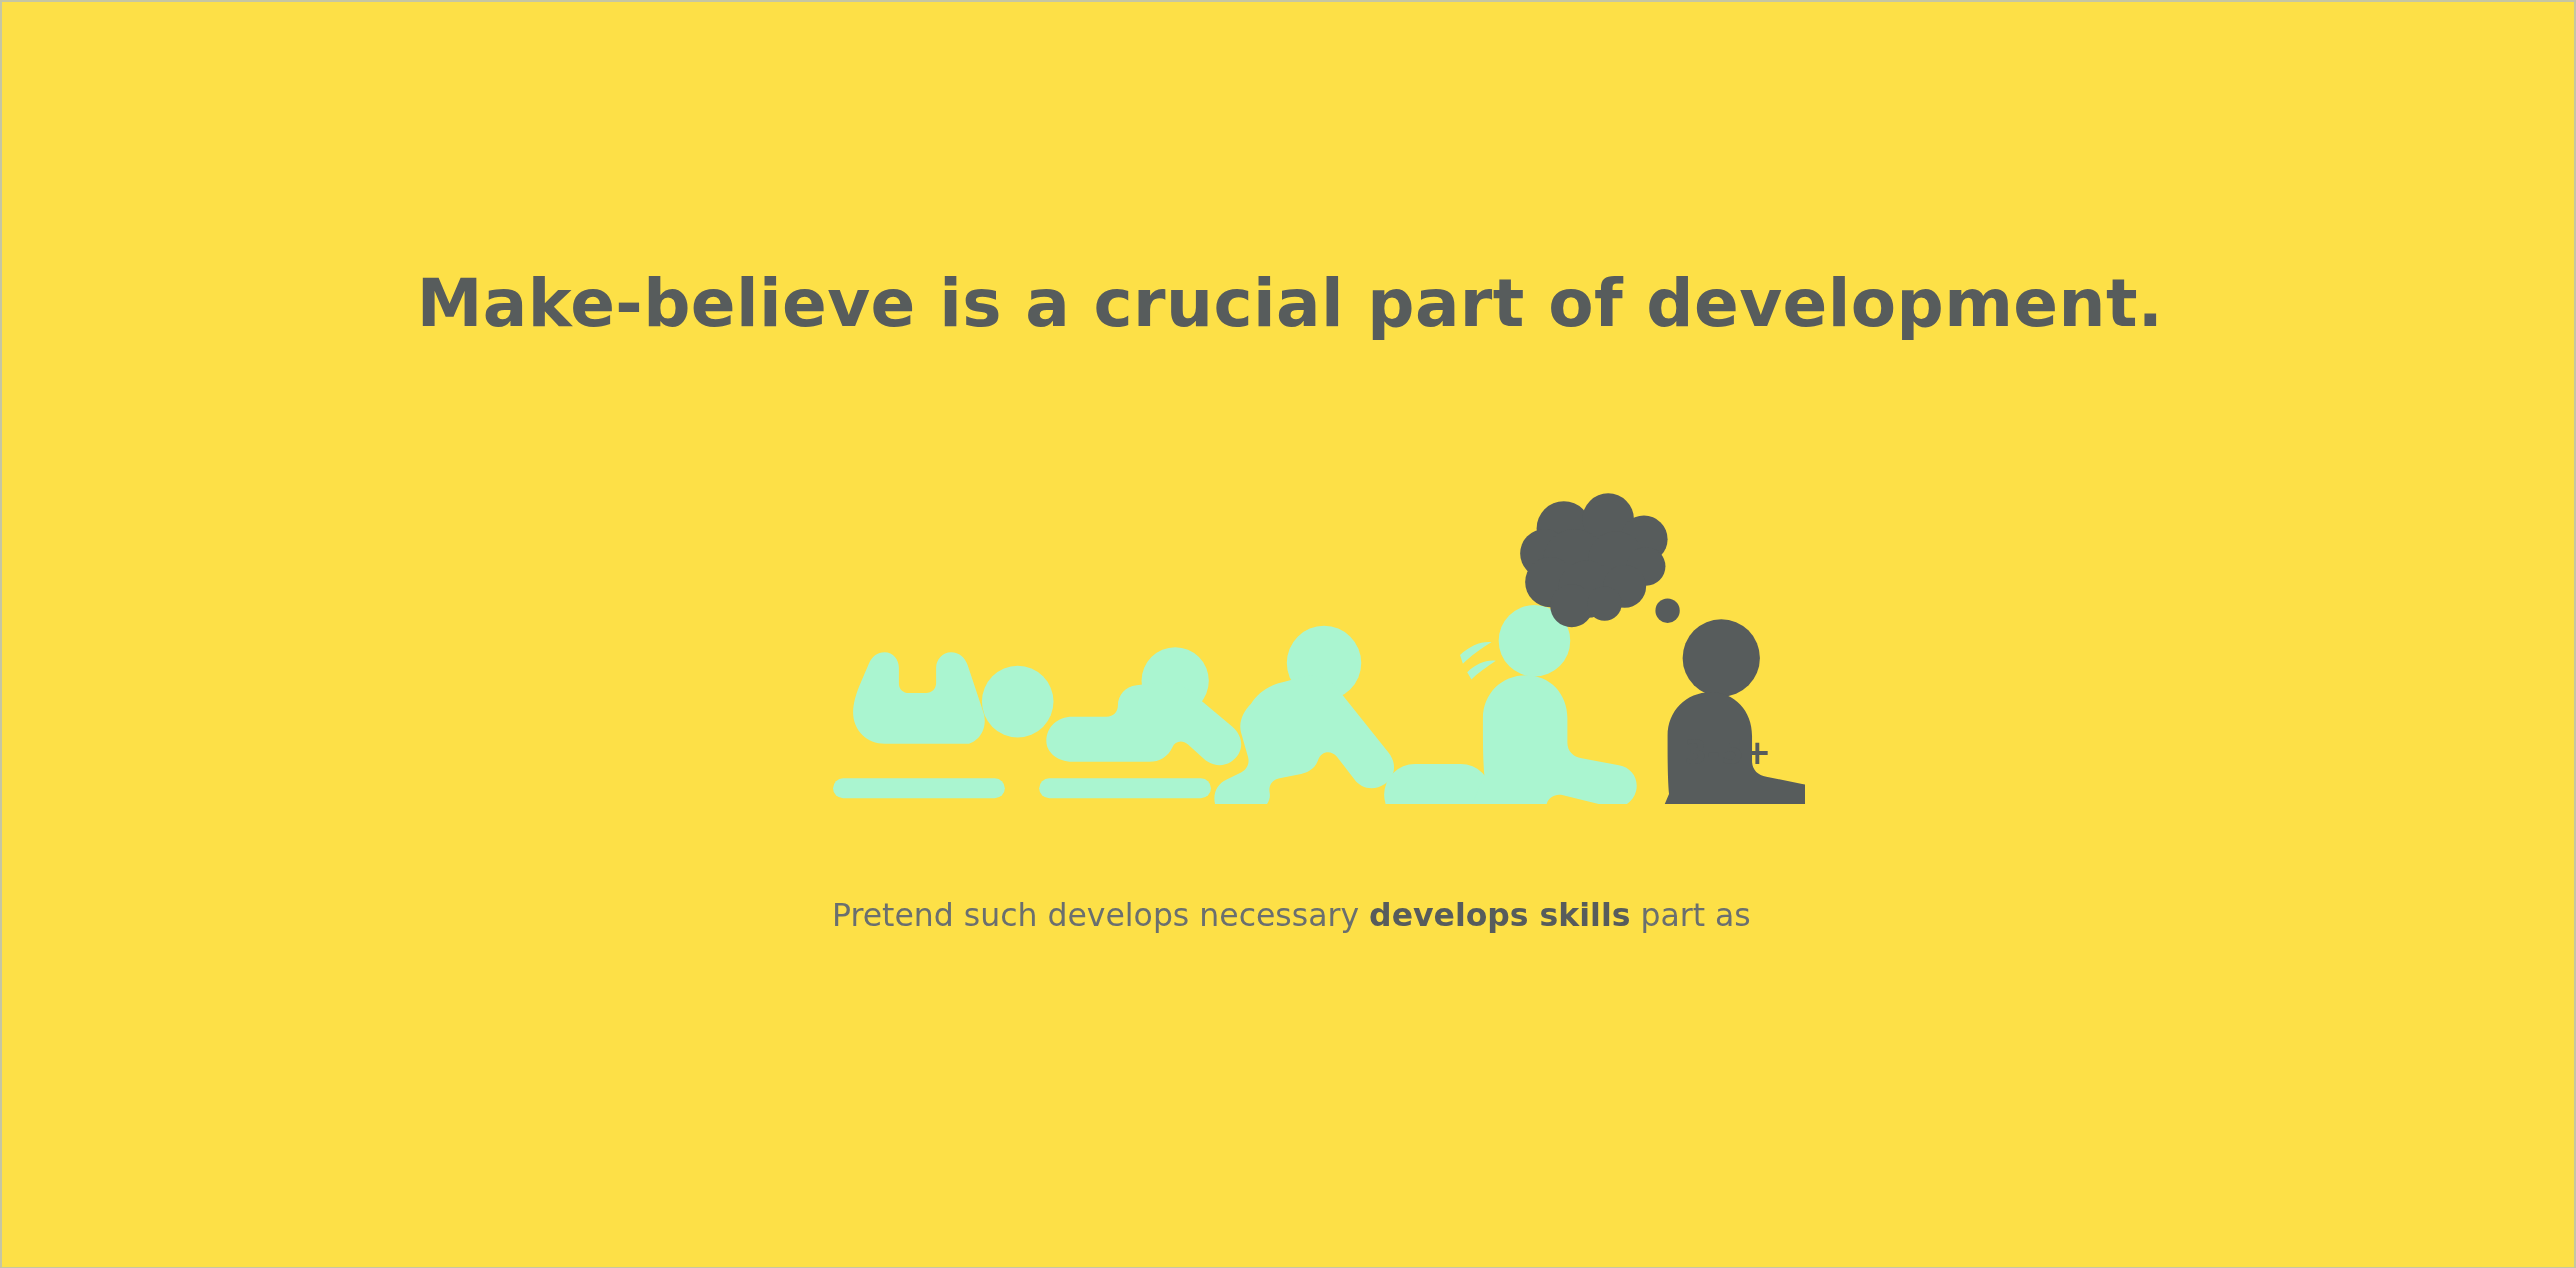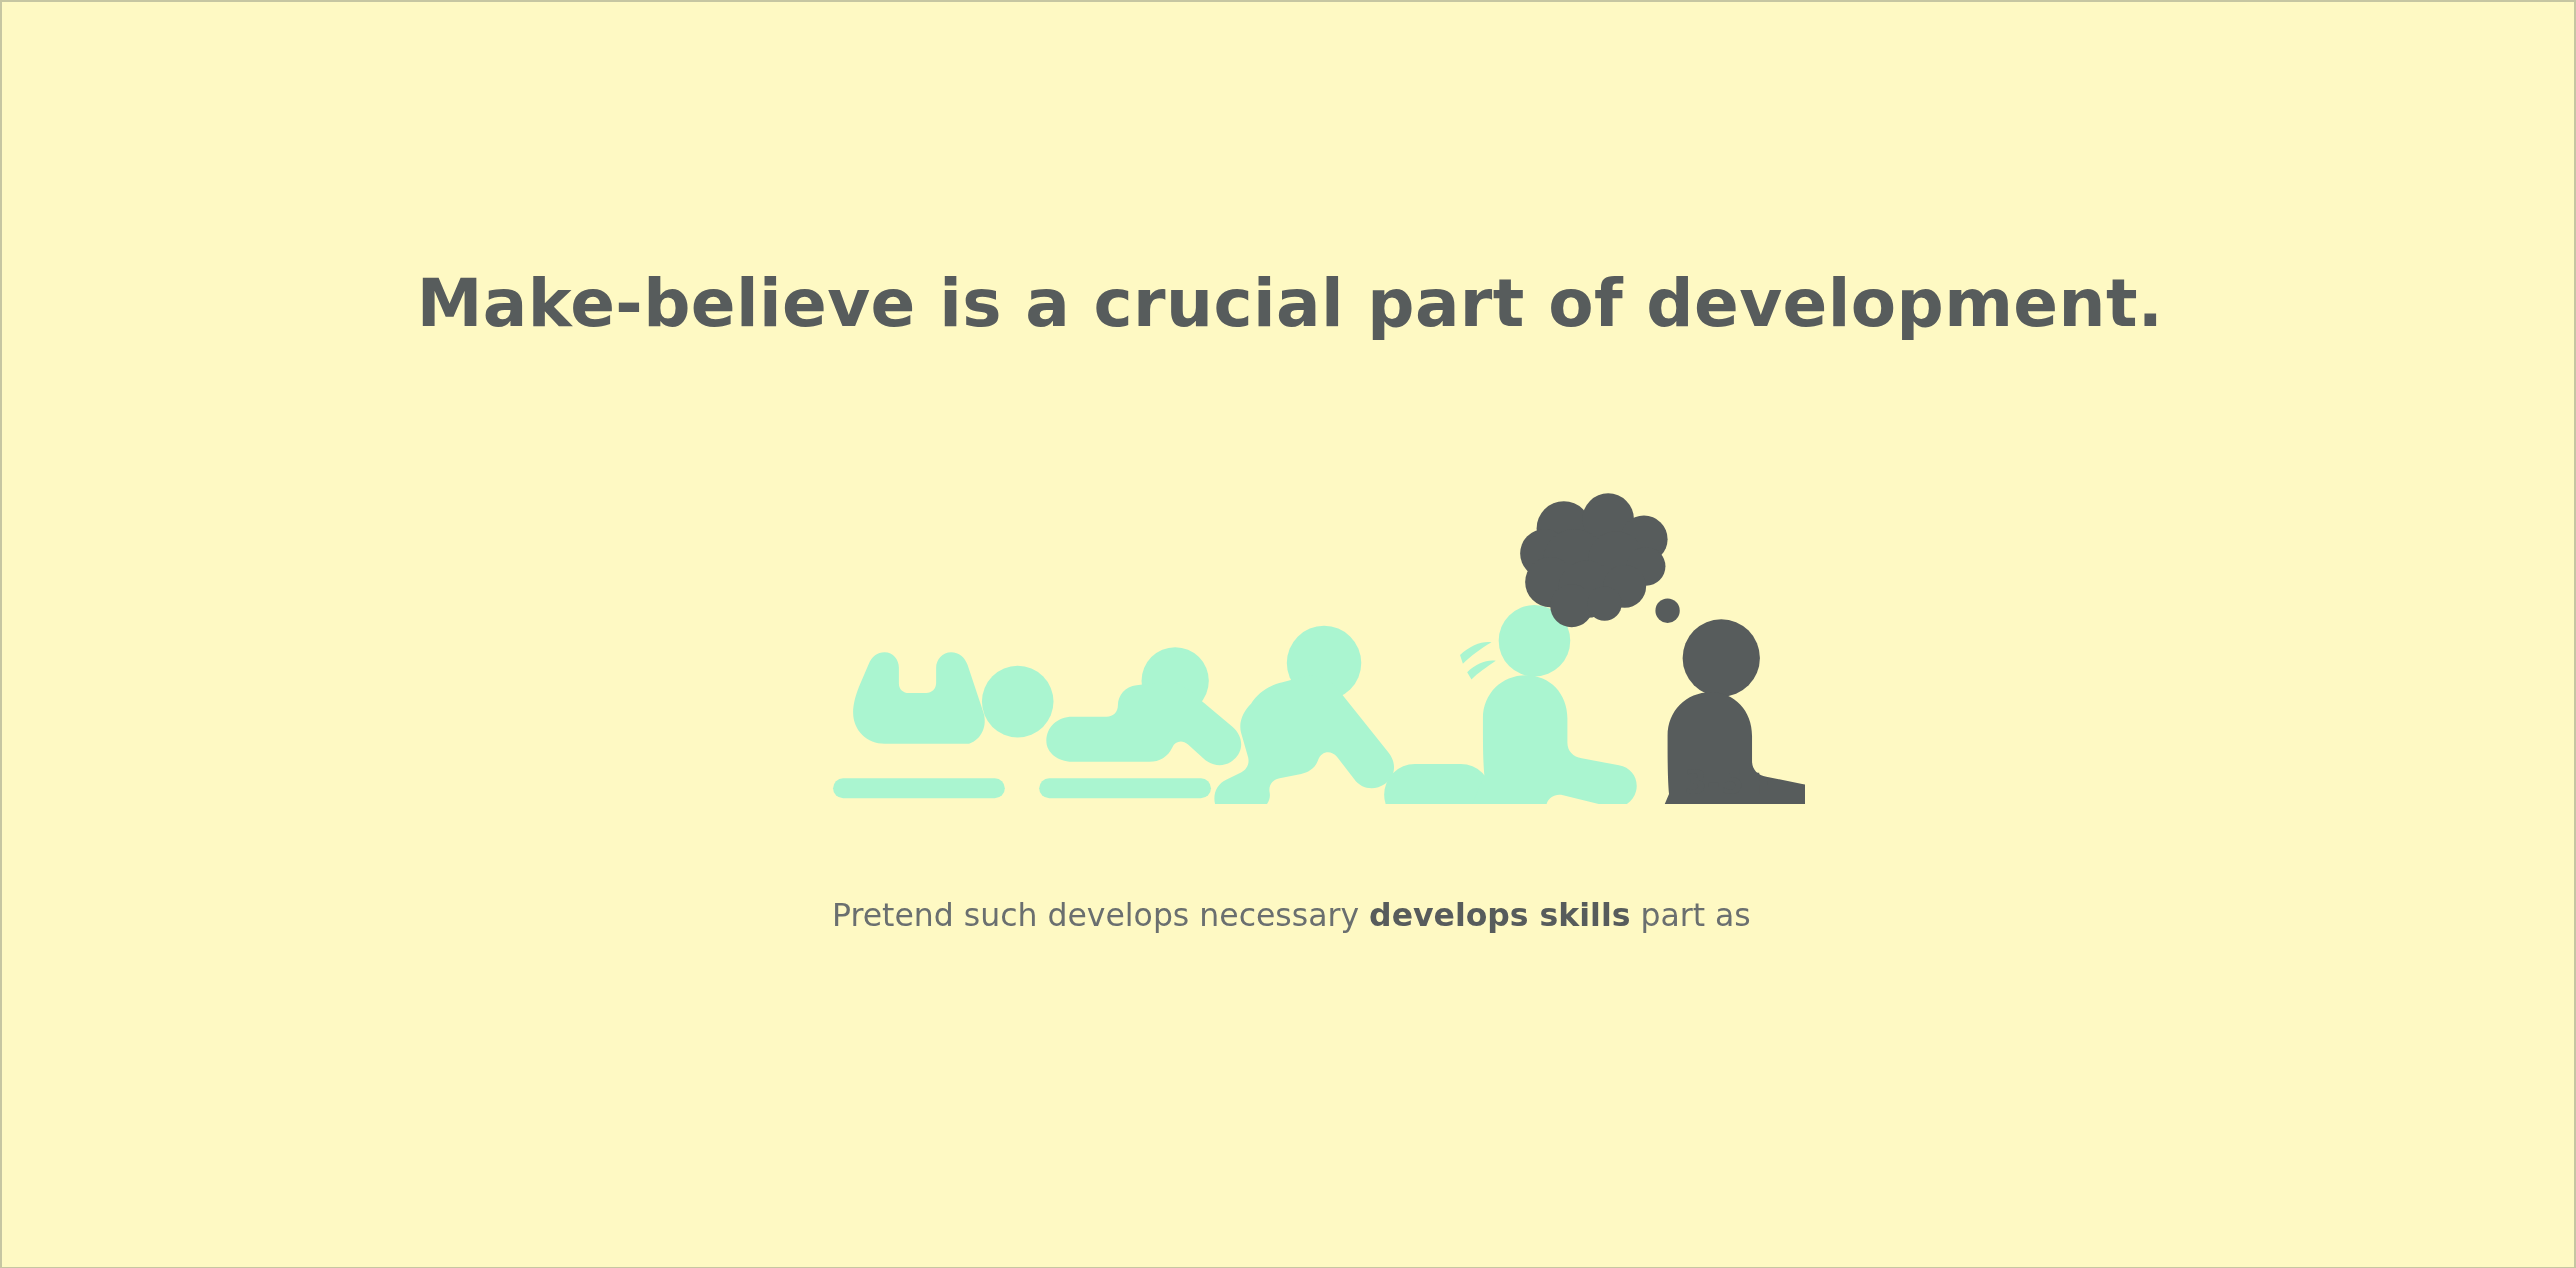--- a/index.html
+++ b/index.html
@@ -7,21 +7,21 @@
     padding: 0;
     background: #ffffff;
   }
   body {
     font-family: "DejaVu Sans", sans-serif;
   }
   .slide {
     position: relative;
     width: 2576px;
     height: 1269px;
-    background: #fef9c3;
+    background: #fde047;
     border: 2.1px solid #c6c6a2;
     box-sizing: border-box;
     overflow: hidden;
   }
   .title {
     position: absolute;
     left: 0;
     top: 263px;
     width: 2576px;
     text-align: center;
@@ -38,21 +38,21 @@
     top: 487px;
     width: 1002px;
     height: 315px;
   }
   .figures svg {
     display: block;
   }
   .age-label {
     position: absolute;
     left: 1682px;
-    top: 761px;
+    top: 731px;
     font-family: "DejaVu Sans", sans-serif;
     font-weight: bold;
     font-size: 33px;
     color: #575c5c;
     letter-spacing: 0px;
     white-space: nowrap;
   }
   .body-copy {
     position: absolute;
     left: 830px;

